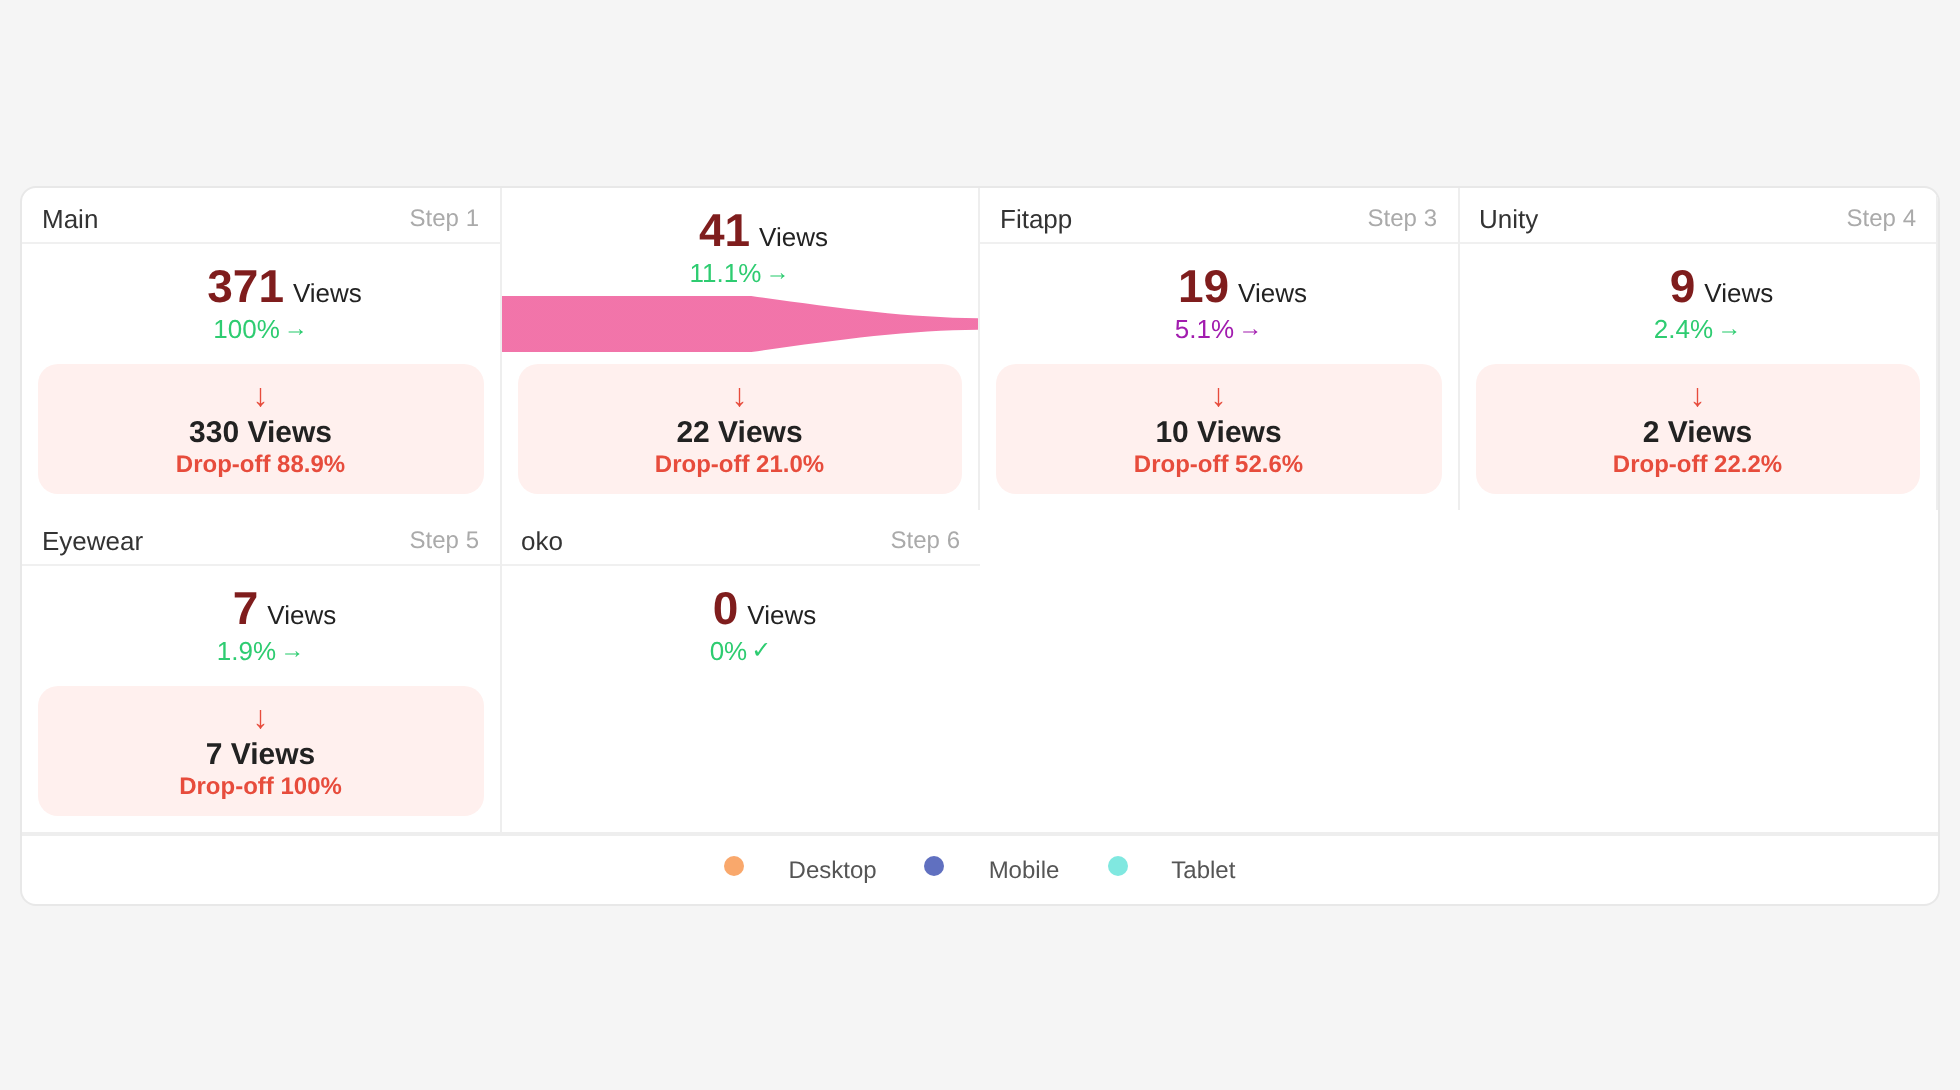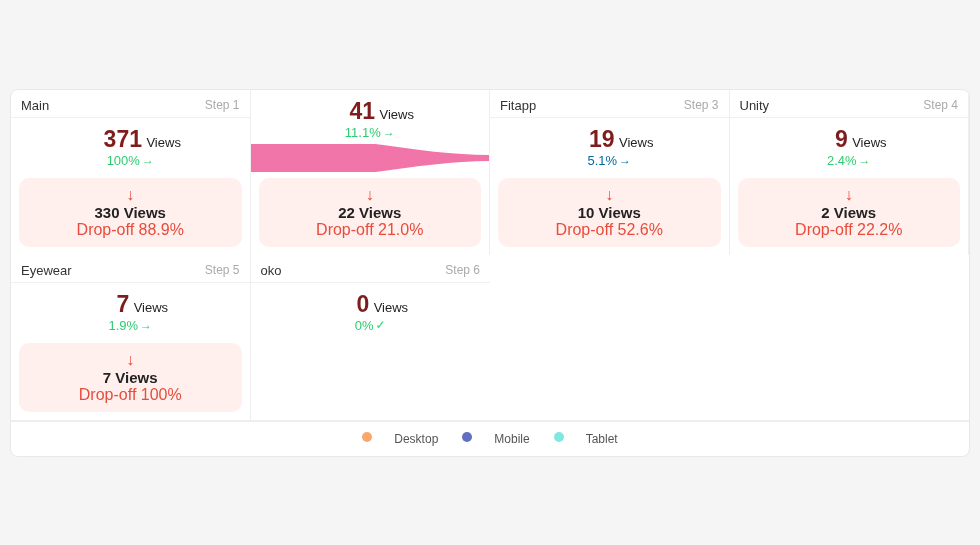--- a/index.html
+++ b/index.html
@@ -89,23 +89,23 @@
       color: #e74c3c;
       font-size: 16px;
       display: block;
     }
     .dropoff-views {
       font-size: 15px;
       font-weight: 700;
       color: #222;
     }
     .dropoff-label {
-      font-size: 16px;
+      font-size: 12px;
       color: #e74c3c;
-      font-weight: 400;
+      font-weight: 700;
       text-align: center;
     }
     .legend {
       display: flex;
       justify-content: center;
       gap: 24px;
       padding: 10px;
       border-top: 1px solid #eee;
     }
     .legend-item {
@@ -203,21 +203,21 @@
       <div class="step-col">
     <div class="step-header">
       <span class="step-name">Fitapp</span>
       <span class="step-number">Step 3</span>
     </div>
     <div class="step-stats">
       <div>
         <span class="views-count">19</span>
         <span class="views-label"> Views</span>
       </div>
-      <div class="views-pct" style="color:#0369a1">
+      <div class="views-pct" style="color:#a21caf">
         <span>5.1%</span>
         <span class="arrow">→</span>
       </div>
     </div>
     <div class="funnel-visual">
 
     <svg class="funnel-svg" viewBox="0 0 160 290" preserveAspectRatio="none" xmlns="http://www.w3.org/2000/svg">
       <defs>
         <linearGradient id="grad2" x1="0" y1="0" x2="0" y2="1">
           <stop offset="0%" stop-color="#e85d8a"></stop>

